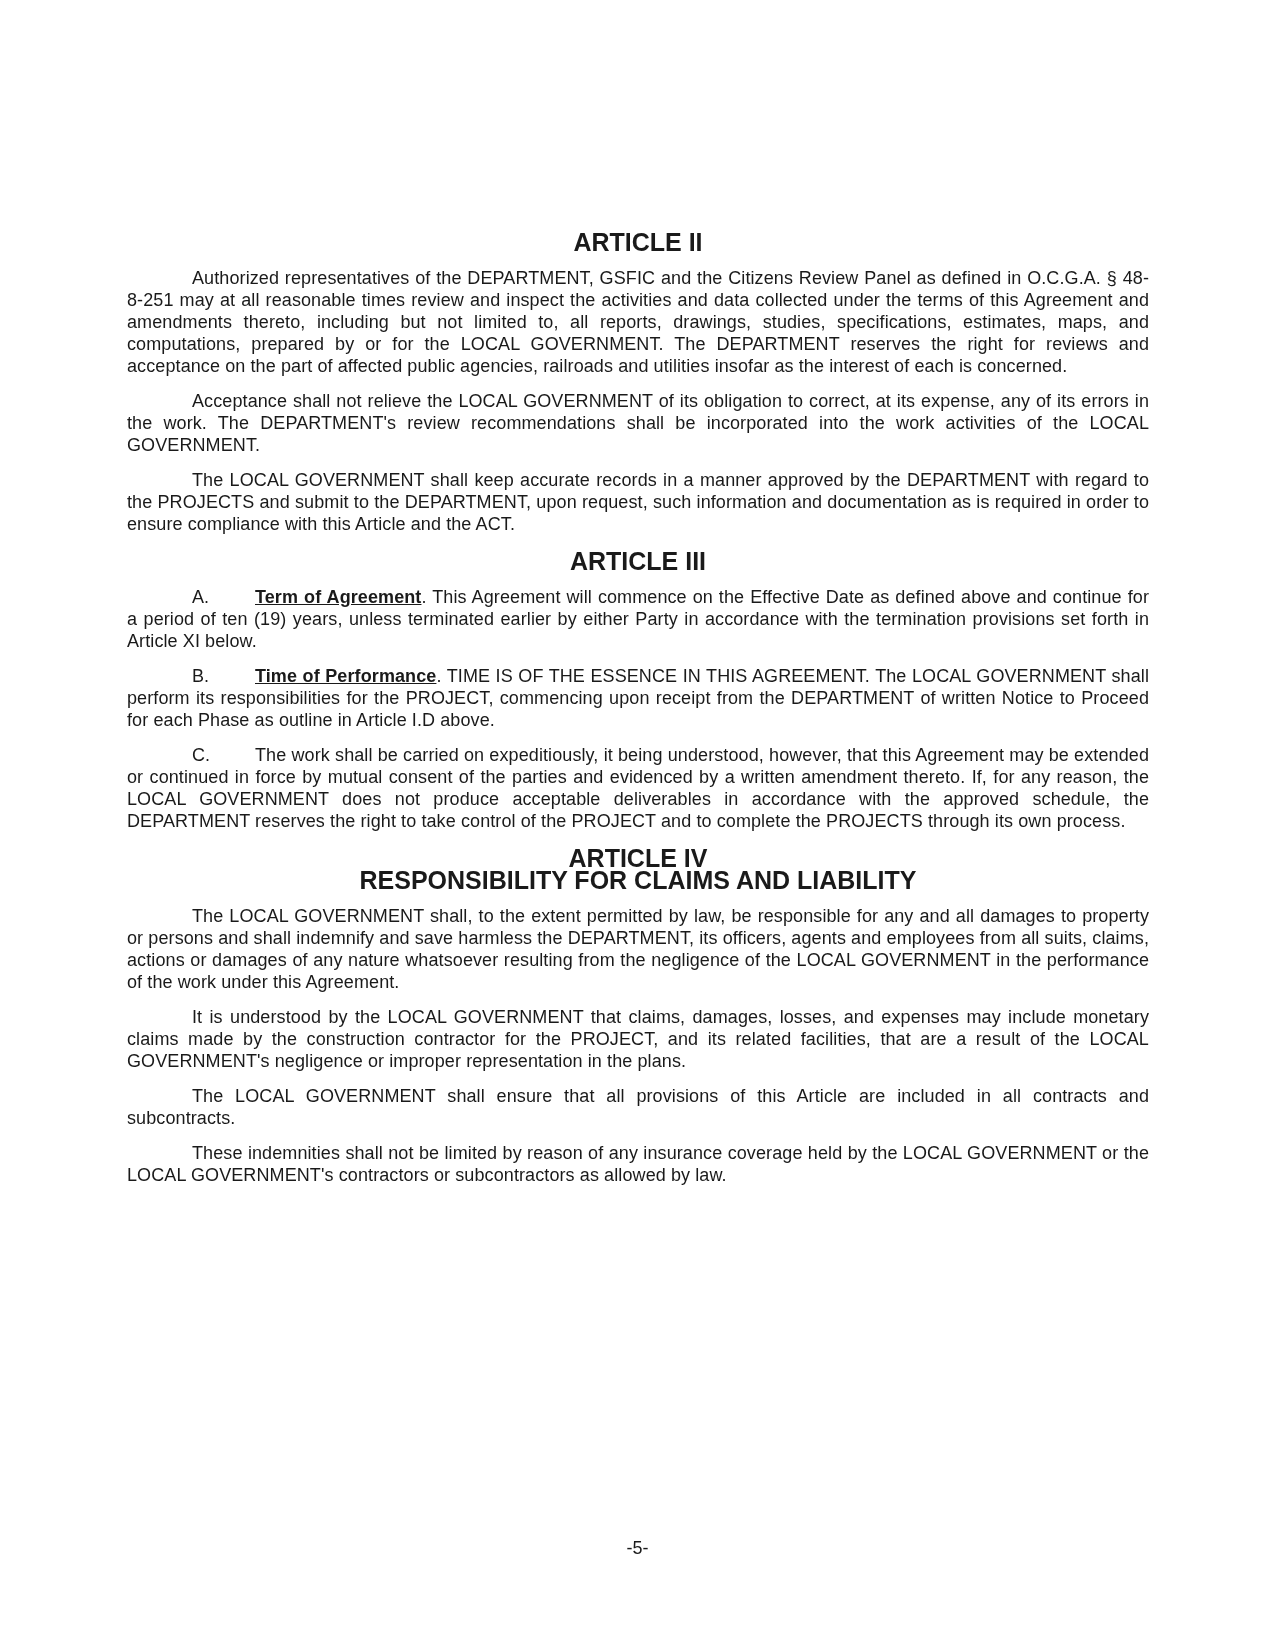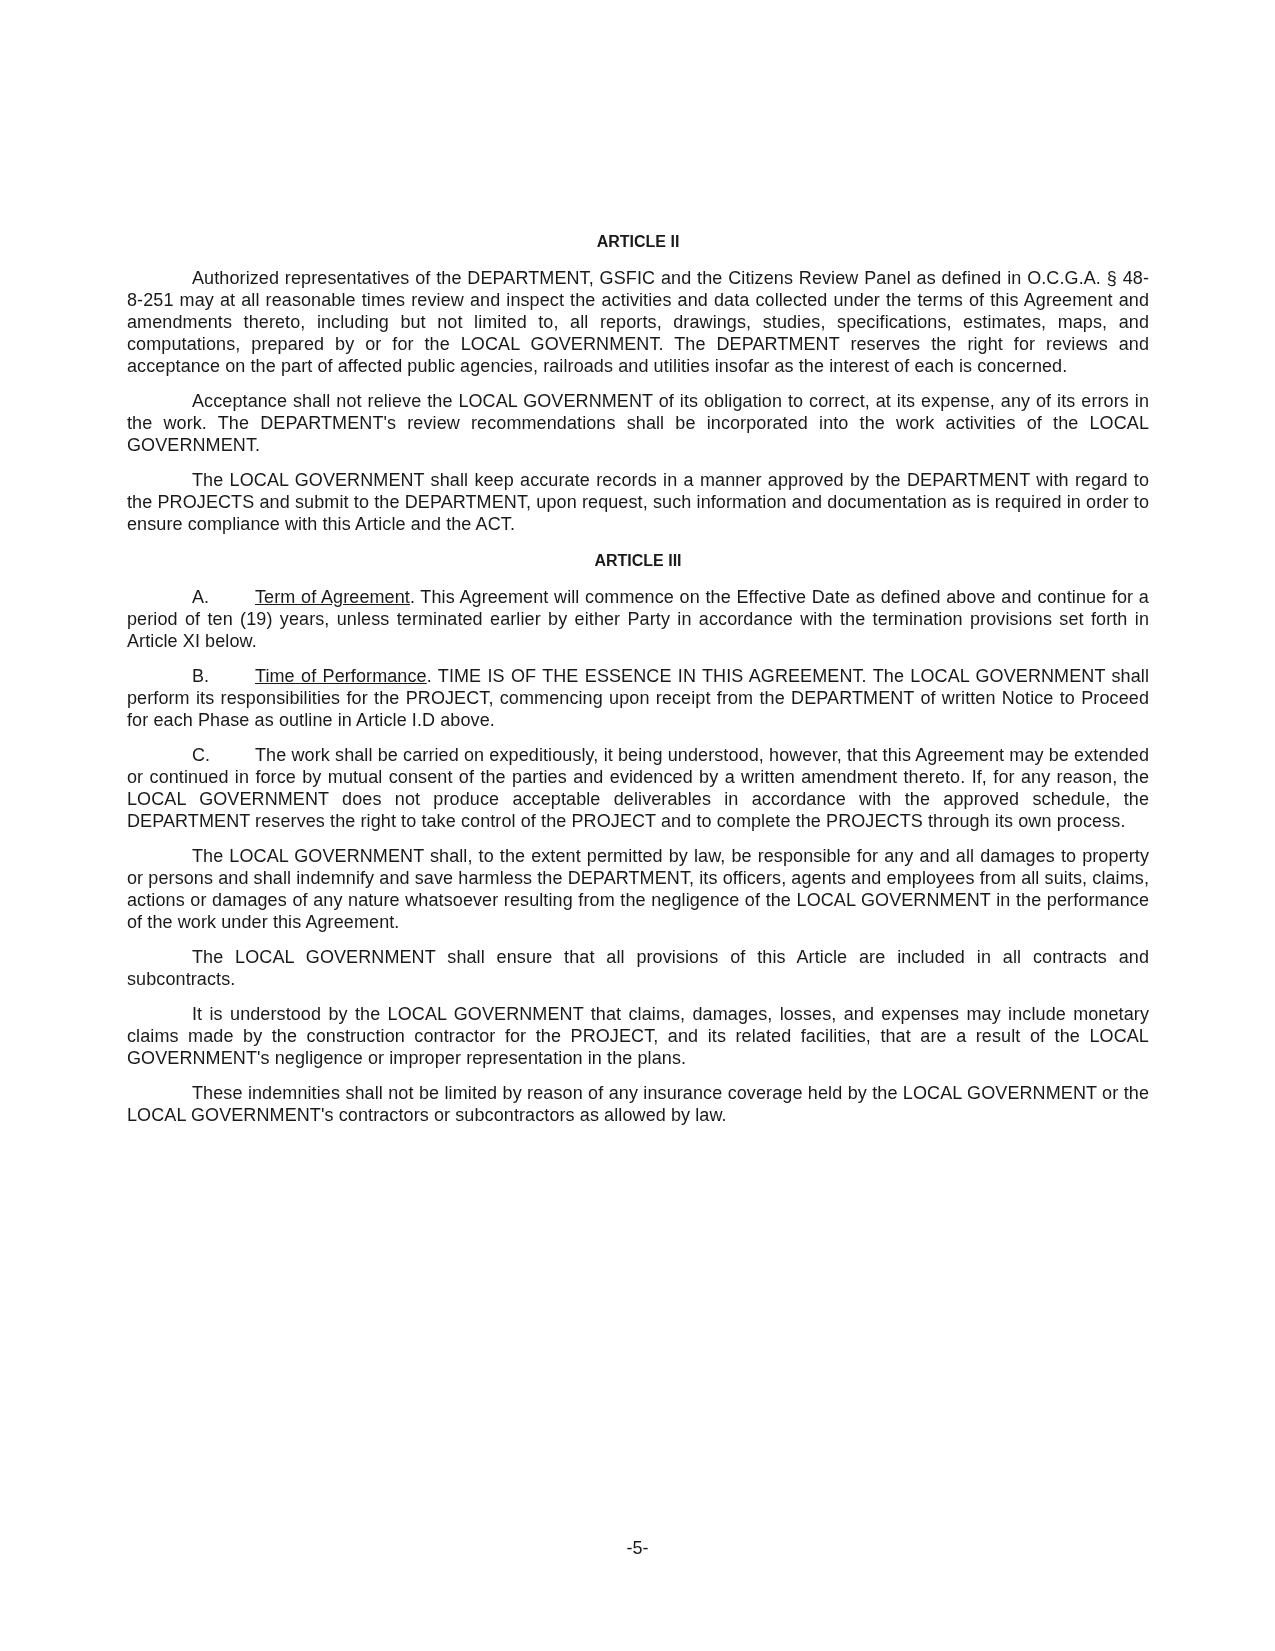--- a/index.html
+++ b/index.html
@@ -19,34 +19,34 @@
   }
   .para {
     font-size: 18px;
     line-height: 22px;
     text-align: justify;
     text-indent: 65px;
     margin-bottom: 13px;
     letter-spacing: 0.1px;
   }
   .article-heading {
-    font-size: 16px;
+    font-size: 25px;
     line-height: 22px;
     font-weight: bold;
     text-align: center;
     margin: 15px 0 14px 0;
   }
   .heading-line { display: block; }
   .item-label {
     display: inline-block;
     width: 63px;
     text-indent: 0;
   }
   .item-lead {
-    font-weight: normal;
+    font-weight: bold;
     text-decoration: underline;
   }
   .page-number {
     position: absolute;
     bottom: 92px;
     left: 0;
     right: 0;
     text-align: center;
     font-size: 18px;
     line-height: 22px;
@@ -72,21 +72,25 @@
       </h2>
 
     <p class="para"><span class="item-label">A.</span><span class="item-lead">Term of Agreement</span><span>.  This Agreement will commence on the Effective Date as defined above and continue for a period of ten (19) years, unless terminated earlier by either Party in accordance with the termination provisions set forth in Article XI below.</span></p>
 
     <p class="para"><span class="item-label">B.</span><span class="item-lead">Time of Performance</span><span>.  TIME IS OF THE ESSENCE IN THIS AGREEMENT.  The LOCAL GOVERNMENT shall perform its responsibilities for the PROJECT, commencing upon receipt from the DEPARTMENT of written Notice to Proceed for each Phase as outline in Article I.D above.</span></p>
 
     <p class="para"><span class="item-label">C.</span><span class="item-lead"></span><span>The work shall be carried on expeditiously, it being understood, however, that this Agreement may be extended or continued in force by mutual consent of the parties and evidenced by a written amendment thereto.  If, for any reason, the LOCAL GOVERNMENT does not produce acceptable deliverables in accordance with the approved schedule, the DEPARTMENT reserves the right to take control of the PROJECT and to complete the PROJECTS through its own process.</span></p>
   </section>
 
   <section>
+    <h2 class="article-heading">
+        <span class="heading-line">ARTICLE IV</span>
+        <span class="heading-line">RESPONSIBILITY FOR CLAIMS AND LIABILITY</span>
+      </h2>
     <p class="para">The LOCAL GOVERNMENT shall, to the extent permitted by law, be responsible for any and all damages to property or persons and shall indemnify and save harmless the DEPARTMENT, its officers, agents and employees from all suits, claims, actions or damages of any nature whatsoever resulting from the negligence of the LOCAL GOVERNMENT in the performance of the work under this Agreement.</p>
+    <p class="para">It is understood by the LOCAL GOVERNMENT that claims, damages, losses, and expenses may include monetary claims made by the construction contractor for the PROJECT, and its related facilities, that are a result of the LOCAL GOVERNMENT's negligence or improper representation in the plans.</p>
     <p class="para">The LOCAL GOVERNMENT shall ensure that all provisions of this Article are included in all contracts and subcontracts.</p>
-    <p class="para">It is understood by the LOCAL GOVERNMENT that claims, damages, losses, and expenses may include monetary claims made by the construction contractor for the PROJECT, and its related facilities, that are a result of the LOCAL GOVERNMENT's negligence or improper representation in the plans.</p>
     <p class="para">These indemnities shall not be limited by reason of any insurance coverage held by the LOCAL GOVERNMENT or the LOCAL GOVERNMENT's contractors or subcontractors as allowed by law.</p>
   </section>
 
   <div class="page-number">-5-</div>
 
 </div>
 
 </body></html>

